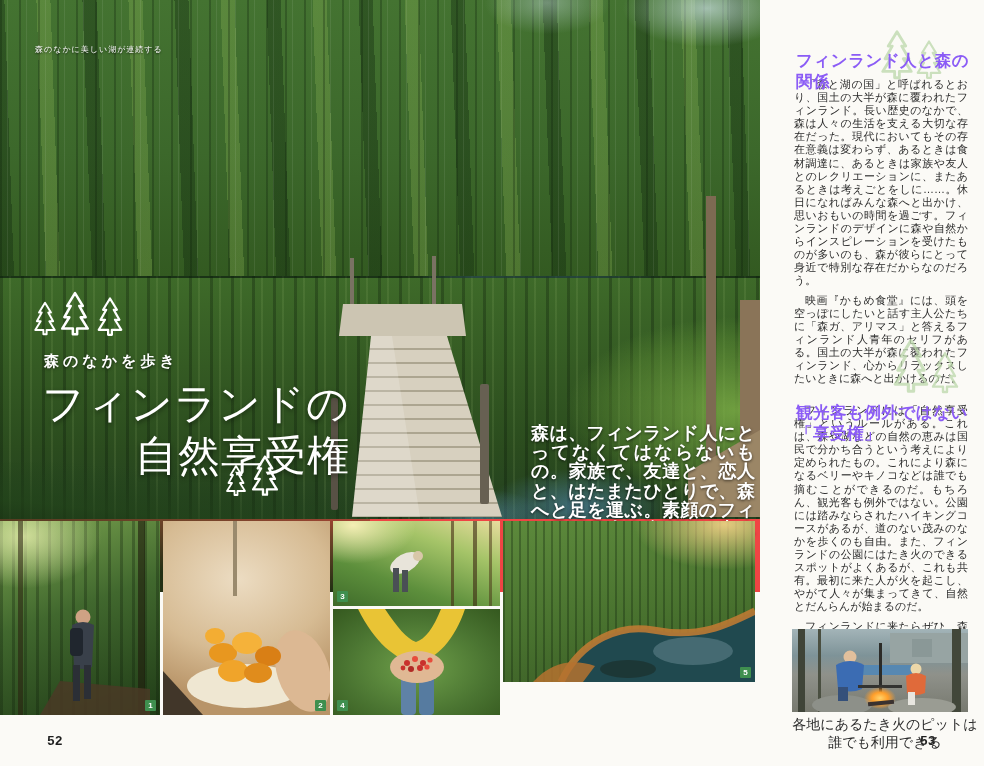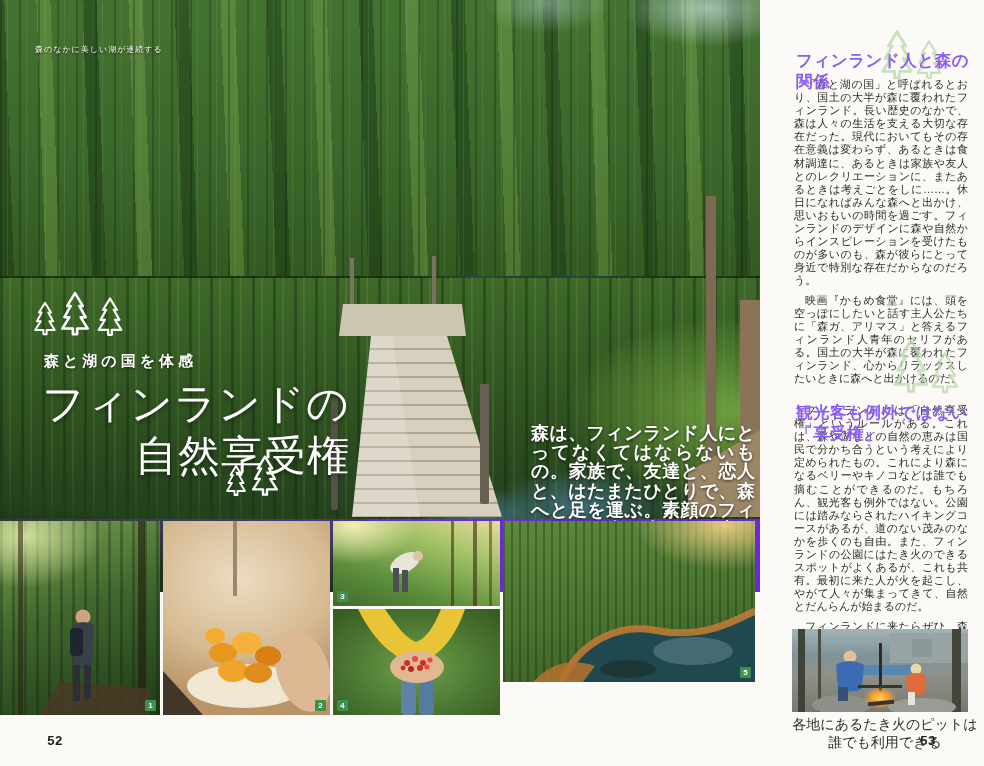--- a/index.html
+++ b/index.html
@@ -1,19 +1,19 @@
 <!DOCTYPE html>
 <html><head>
 <meta charset="utf-8">
 <style>
   html,body{margin:0;padding:0;background:#e8e8e6;}
   .spread{position:relative;width:984px;height:766px;background:#fbfaf6;overflow:hidden;
           font-family:"Liberation Sans","DejaVu Sans",sans-serif;}
   
-  .photo-main{position:absolute;left:0;top:0;width:760px;height:592px;overflow:hidden;background:#6d28d9;}
+  .photo-main{position:absolute;left:0;top:0;width:760px;height:592px;overflow:hidden;background:#ef4444;}
   .forest{position:absolute;left:0;top:0;width:100%;height:276px;
     background:
       radial-gradient(ellipse 120px 55px at 93% 3%, rgba(214,233,242,.65), transparent 70%),
       radial-gradient(ellipse 90px 45px at 72% 1%, rgba(214,233,242,.4), transparent 70%),
       repeating-linear-gradient(90deg, rgba(12,30,10,.28) 0 2px, transparent 2px 7px, rgba(255,255,255,.08) 7px 8px, transparent 8px 19px),
       repeating-linear-gradient(88deg, rgba(16,40,14,.38) 0 14px, transparent 14px 46px, rgba(158,198,96,.25) 46px 60px, transparent 60px 92px),
       linear-gradient(180deg,#447331 0%,#3c682b 55%,#335a21 100%);}
   .water{position:absolute;left:0;top:276px;width:100%;height:241px;
     background:
       radial-gradient(ellipse 130px 55px at 76% 95%, rgba(88,148,198,.55), transparent 70%),
@@ -113,21 +113,21 @@
       <svg width="26" height="36">
           <use href="#pine" width="26" height="36"></use>
         </svg>
       <svg width="34" height="46" style="margin-left:-4px">
           <use href="#pine" width="34" height="46"></use>
         </svg>
       <svg width="30" height="40" style="margin-left:-2px">
           <use href="#pine" width="30" height="40"></use>
         </svg>
     </div>
-    <div class="kicker">森と湖の国を体感</div>
+    <div class="kicker">森のなかを歩き</div>
     <div class="big-title">
       <div>フィンランドの</div>
       <div>自然享受権</div>
     </div>
     <div class="pines" style="left:224px;top:454px">
       <svg width="24" height="32">
           <use href="#pine" width="24" height="32"></use>
         </svg>
       <svg width="32" height="42" style="margin-left:-3px">
           <use href="#pine" width="32" height="42"></use>

